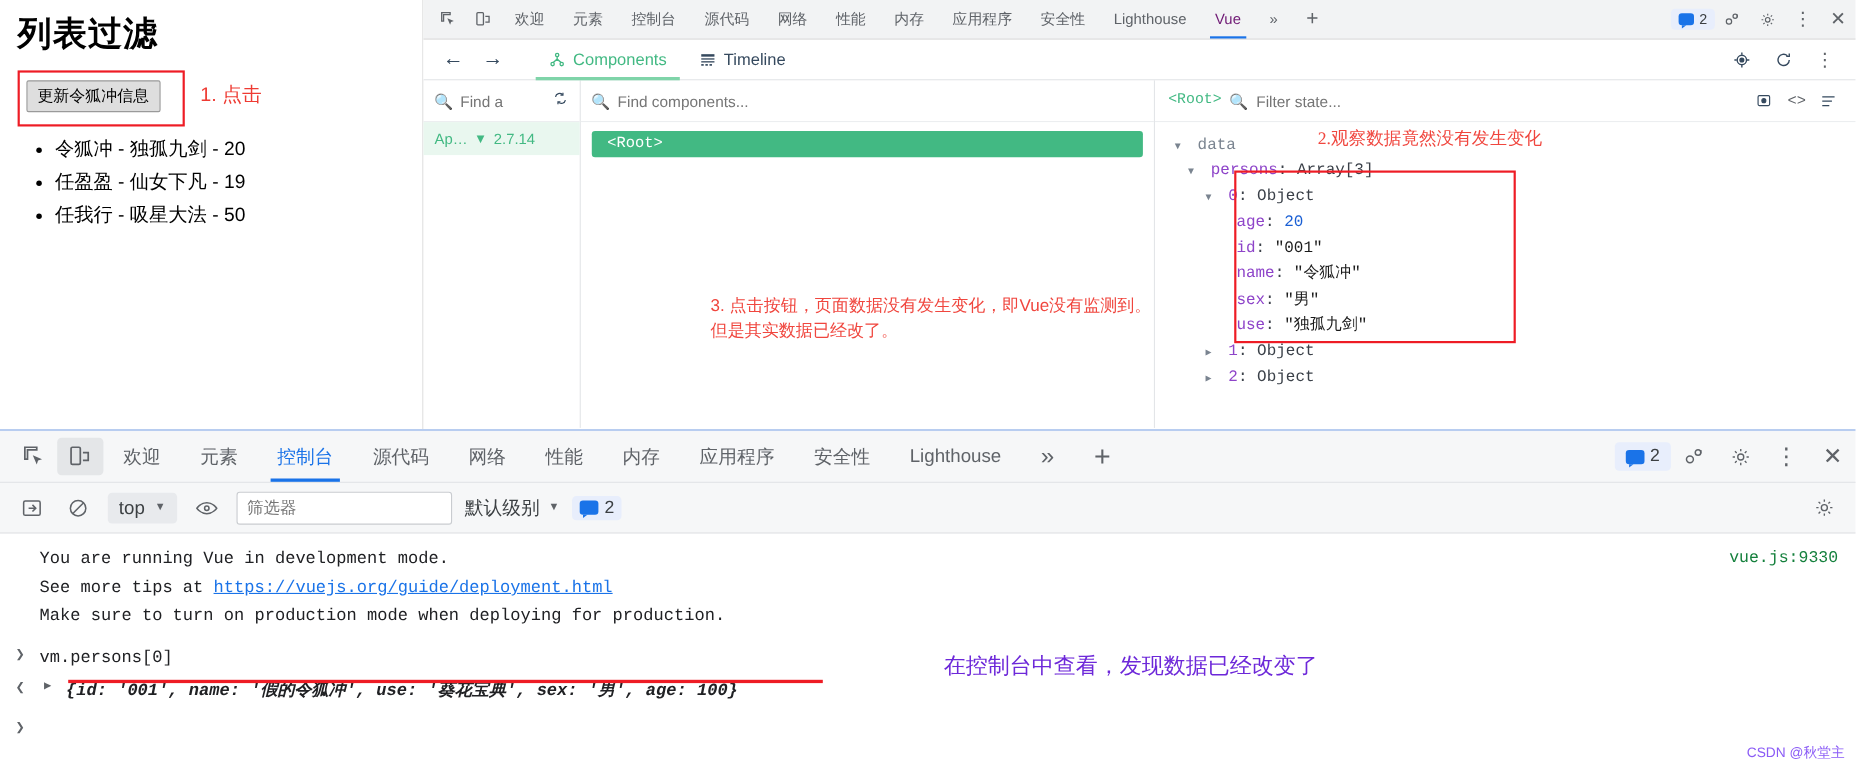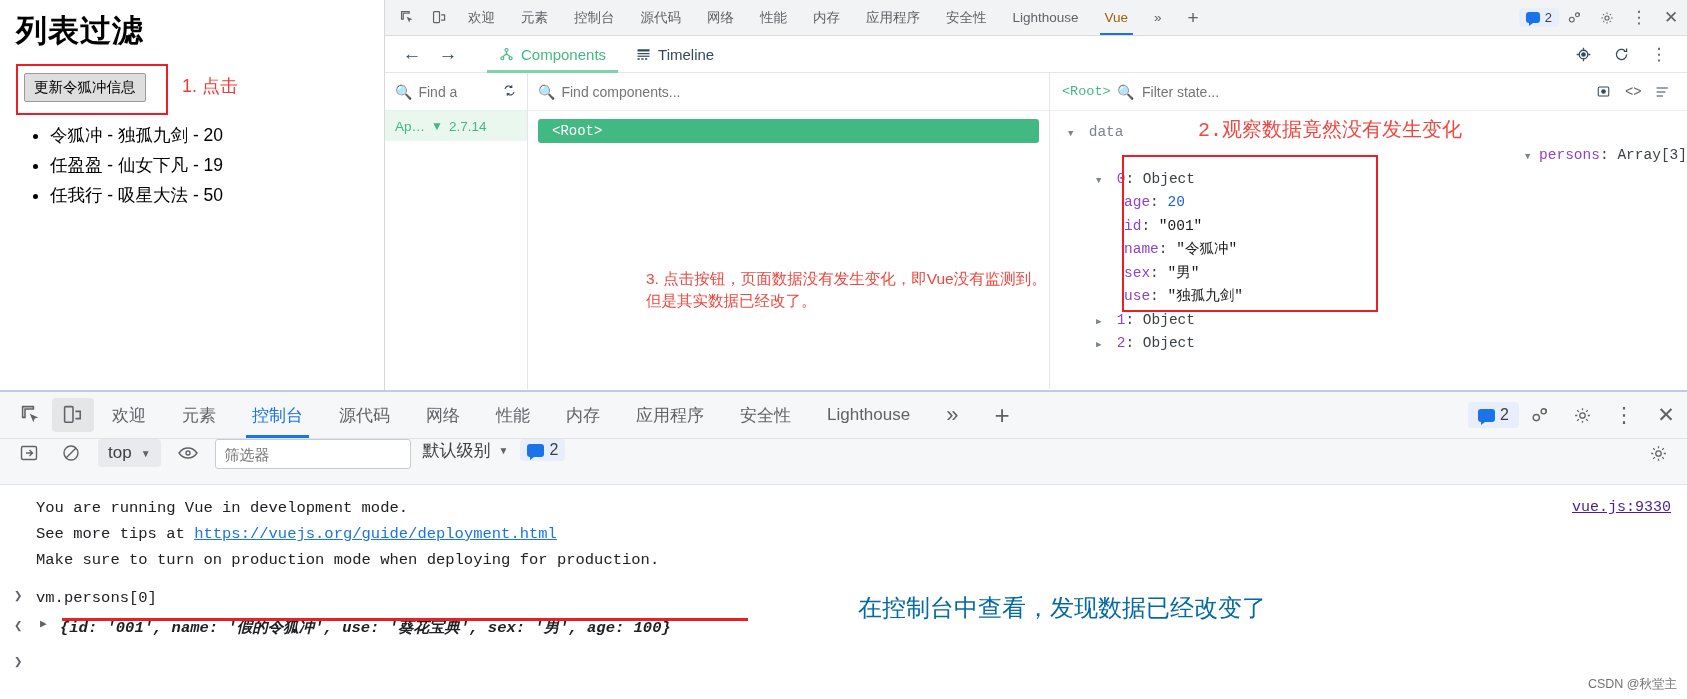--- a/index.html
+++ b/index.html
@@ -46,21 +46,21 @@
   }
   .tb-icon {
     width:32px; height:26px; display:flex; align-items:center; justify-content:center;
     color:#5f6368; cursor:pointer; border-radius:4px; flex:0 0 auto;
   }
   .tb-icon.active { background:#e4e6e8; }
   .dt-tab {
     padding:0 13px; height:34px; display:flex; align-items:center;
     font-size:13.5px; color:#5f6368; cursor:pointer; white-space:nowrap; position:relative;
   }
-  .dt-tab.vue-sel { color:#a16207;text-align:right; }
+  .dt-tab.vue-sel { color:#701a75;text-align:right; }
   .dt-tab.vue-sel::after {
     content:""; position:absolute; left:8px; right:8px; bottom:0; height:2px; background:#1a73e8;
   }
   .dt-spacer { flex:1 1 auto; }
   .warn-badge {
     display:flex; align-items:center; gap:5px; background:#e8eefc;
     border-radius:4px; padding:2px 7px; font-size:13px; color:#3c4043; cursor:pointer;
   }
   .speech { width:14px; height:11px; background:#1a73e8; border-radius:3px; position:relative; }
   .speech::after{content:"";position:absolute;left:3px;bottom:-3px;border-left:4px solid #1a73e8;border-bottom:3px solid transparent;}
@@ -106,21 +106,21 @@
   .kname { color:#7a8490; }
   .row { line-height:1.62; white-space:nowrap; }
   .k-purple { color:#8e44c9; }
   .v-num { color:#1a5fd4; }
   .v-str { color:#1a1a1a; }
   .k-dark { color:#3b4149; }
   .redbox-data {
     position:absolute; left:72px; top:44px; width:256px; height:157px;
     border:2px solid #ee1c25; pointer-events:none;
   }
-  .anno-2 { position:absolute; left:148px; top:5px; color:#f0463e; font-size:20px; font-family:Liberation Mono, monospace;}
+  .anno-2 { position:absolute; left:148px; top:5px; color:#f0463e; font-size:16px; font-family:Liberation Serif, serif;}
   .anno-3 {
     position:absolute; left:127px; top:182px; color:#f0463e; font-size:15.5px;
     font-family:"Liberation Sans",sans-serif; line-height:1.45; width:520px;
   }
 
   
   .bottom-half {
     position:absolute; left:0; top:390px; width:1687px; height:309px;
     background:#fff; border-top:2px solid #b8cdf0;
   }
@@ -131,46 +131,46 @@
   .cons-tabbar .tb-icon { width:42px; height:34px; }
   .cons-tab { padding:0 18px; height:45px; display:flex; align-items:center; font-size:17px; color:#5f6368; cursor:pointer; position:relative; white-space:nowrap;}
   .cons-tab.sel { color:#1a73e8; }
   .cons-tab.sel::after{content:"";position:absolute;left:12px;right:12px;bottom:0;height:3px;background:#1a73e8;}
   .cons-tabbar .warn-badge { font-size:16px; padding:4px 10px; }
   .cons-tabbar .speech { width:17px; height:13px; }
   .cons-tabbar .ic-btn { width:42px; height:36px; font-size:21px; }
 
   .filterbar {
     height:46px; background:#f6f7f8; border-bottom:1px solid #e0e2e5;
-    display:flex; align-items:flex-start; gap:12px; padding:0 14px;
+    display:flex; align-items:center; gap:12px; padding:0 14px;
   }
   .fb-ic { width:30px;height:28px;display:flex;align-items:center;justify-content:center;color:#5f6368;font-size:19px;cursor:pointer;}
   .ctx-sel {
     display:flex; align-items:center; gap:9px; background:#e8eaed; border-radius:4px;
     padding:4px 10px; font-size:17px; color:#3c4043; cursor:pointer;
   }
   .caret { font-size:10px; color:#5f6368; }
   .filter-input {
     width:196px; height:30px; background:#fff; border:1px solid #c9ccd0; border-radius:3px;
     padding:0 9px; font-size:15px; color:#9aa0a6; outline:none; font-family:"Liberation Sans",sans-serif;
   }
   .level-sel { display:flex;align-items:center;gap:8px;font-size:17px;color:#3c4043;cursor:pointer;}
   .fb-right { margin-left:auto; }
 
   .console-out { position:relative; height:216px; padding:10px 0 0 0; font-family:"Liberation Mono", monospace; font-size:15.5px; color:#202124; }
   .cline { padding:1px 14px 1px 36px; line-height:1.55; position:relative; }
-  .src-link { position:absolute; right:16px; color:#4c1d95; text-decoration:underline; font-size:15px; cursor:pointer;}
+  .src-link { position:absolute; right:16px; color:#15803d; font-size:15px; cursor:pointer;}
   .dep-link { color:#1a73e8; text-decoration:underline; cursor:pointer; }
   .prompt-ic { position:absolute; left:14px; color:#5f6368; font-size:14px; }
   .cline.input { color:#202124; }
   .cline.result { color:#202124; }
   .obj-text { font-style:italic;font-weight:bold; }
   .ul-red { position:absolute; left:62px; top:616px; width:686px; height:3px; background:#ee1c25; }
-  .anno-4 { position:absolute; left:860px; top:592px; color:#0369a1; font-size:24px; font-family:"Liberation Sans",sans-serif; }
-  .csdn { position:absolute; right:10px; bottom:6px; color:#737373; font-size:12.5px; }
+  .anno-4 { position:absolute; left:860px; top:592px; color:#6d28d9; font-size:20px; font-family:"Liberation Sans",sans-serif; }
+  .csdn { position:absolute; right:10px; bottom:6px; color:#8b5cf6; font-size:12.5px; }
   .res-arrow{position:absolute;left:14px;color:#5f6368;font-size:14px;}
   .res-tri{position:absolute;left:40px;color:#5f6368;font-size:11px;}
 </style>
 </head>
 <body>
 
 <div class="root">
 
   <div class="top-half">
 
@@ -333,21 +333,21 @@
           </div>
 
           <div class="state-body">
             <div class="anno-2">2.观察数据竟然没有发生变化</div>
             <div class="row">
               <span class="tri open"></span>
               <span class="kname">data</span>
             </div>
             <div class="redbox-data"></div>
 
-            <div class="row" style="padding-left:12px;text-align:right;">
+            <div class="row" style="padding-left:12px;">
               <span class="tri open"></span>
               <span class="k-purple">persons</span><span class="k-dark">: </span><span class="k-dark">Array[3]</span>
             </div>
             <div class="row" style="padding-left:28px;">
               <span class="tri open"></span>
               <span class="k-purple">0</span><span class="k-dark">: </span><span class="k-dark">Object</span>
             </div>
             <div class="row" style="padding-left:56px;">
               <span class="k-purple">age</span><span class="k-dark">: </span><span class="v-num">20</span>
             </div>

